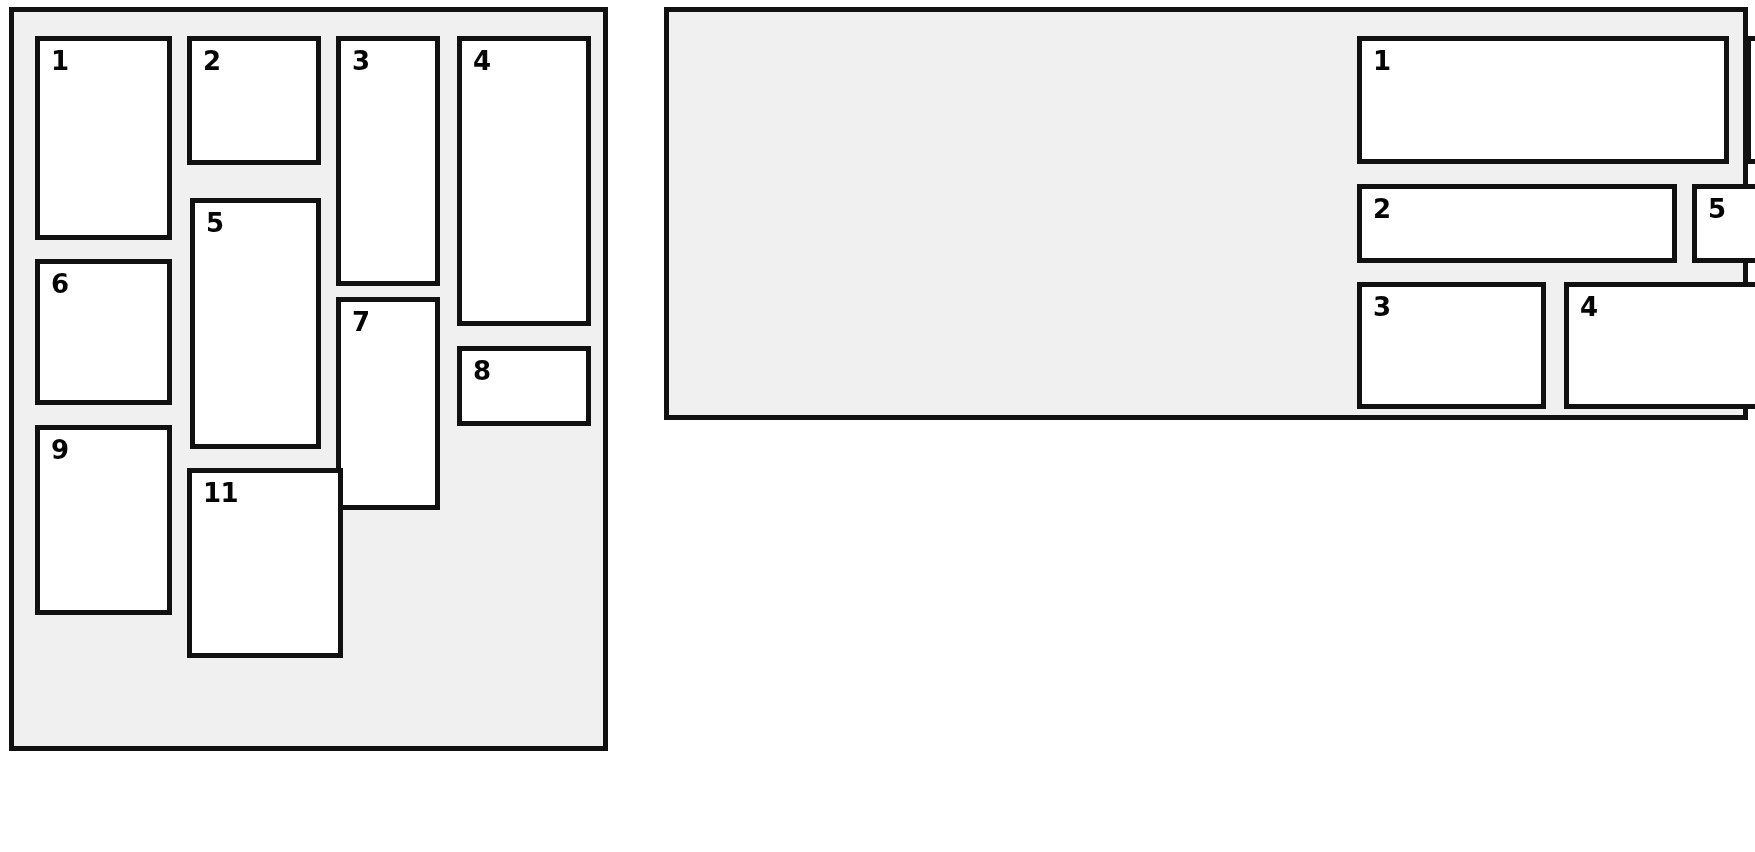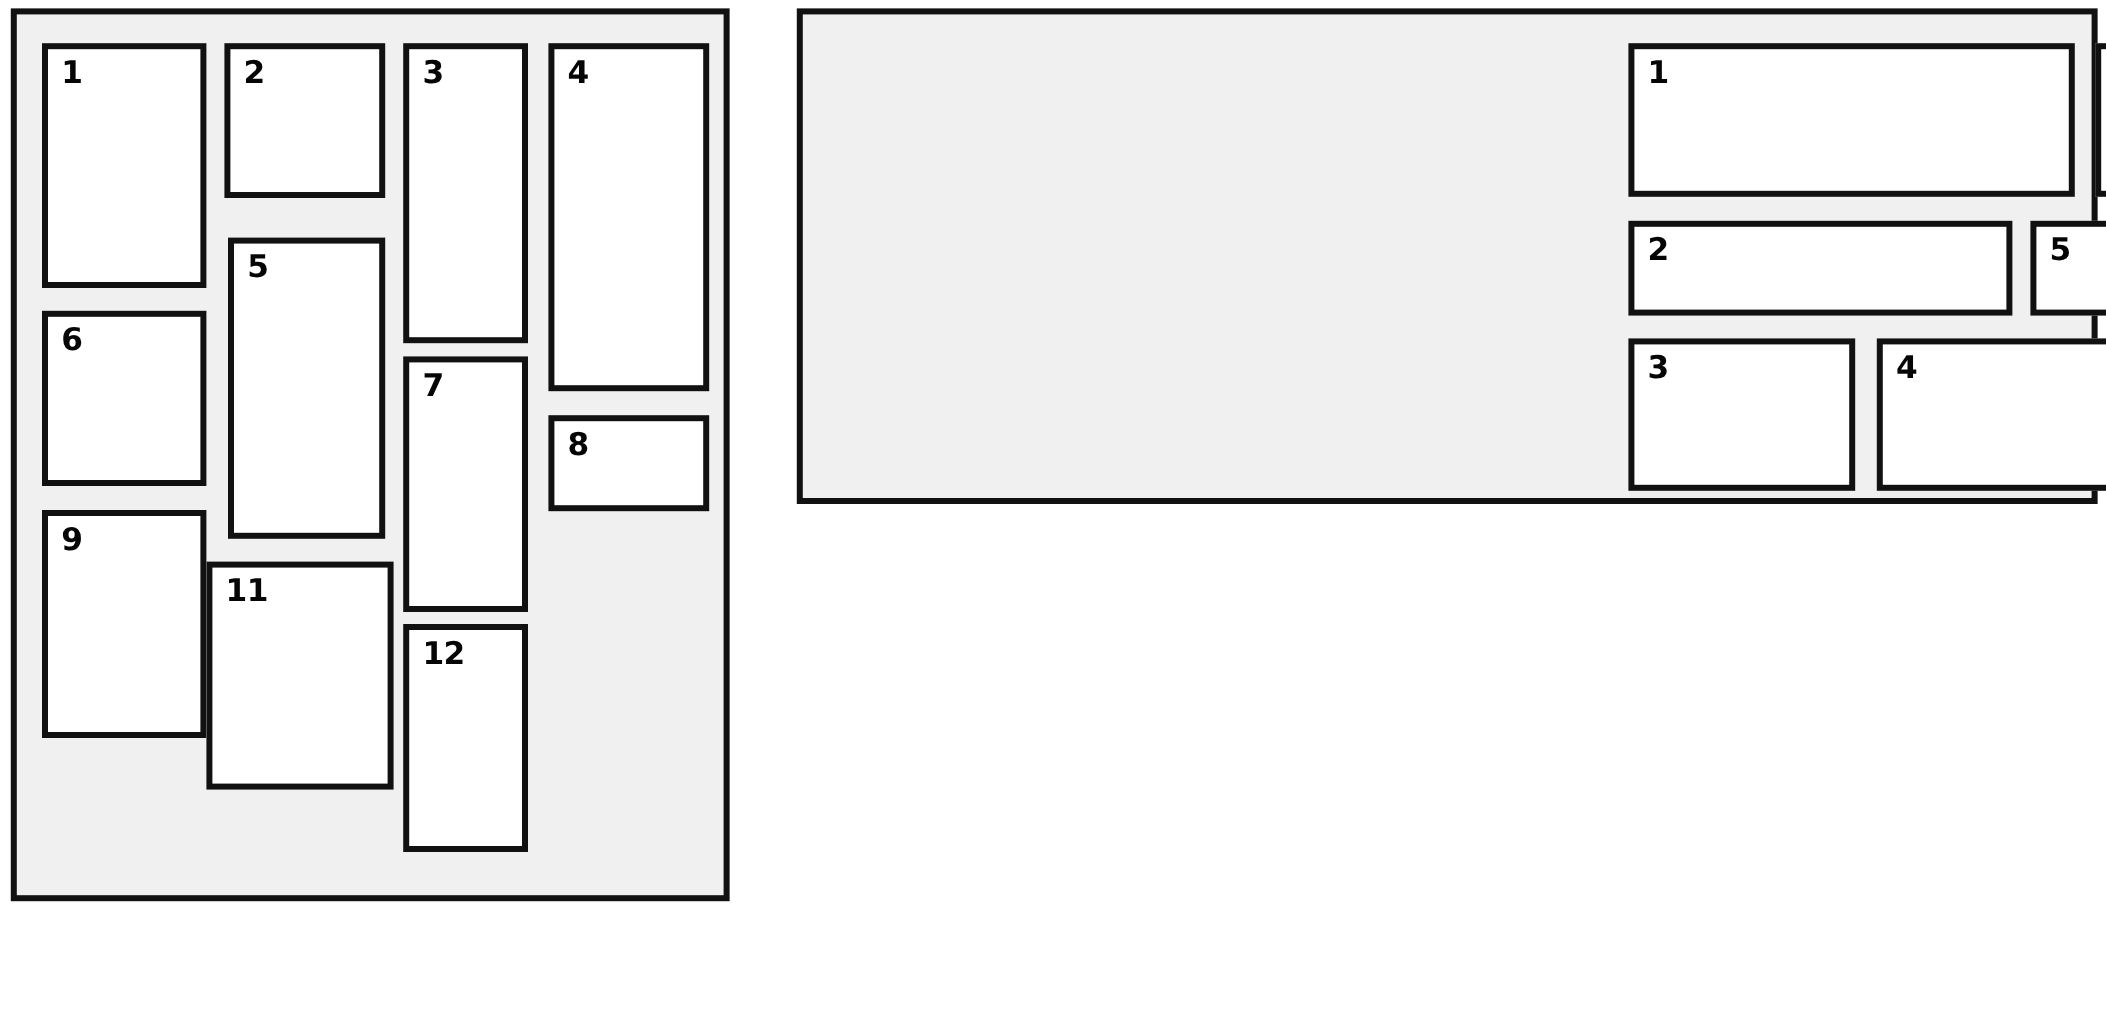--- a/index.html
+++ b/index.html
@@ -71,25 +71,22 @@
       </div>
       <div class="cell" style="left: 322px; top: 285px; width: 104px; height: 213px; background: rgb(255, 255, 255); border-color: rgb(17, 17, 17);">
         <span class="cell-label">7</span>
       </div>
       <div class="cell" style="left: 443px; top: 334px; width: 134px; height: 80px; background: rgb(255, 255, 255); border-color: rgb(17, 17, 17);">
         <span class="cell-label">8</span>
       </div>
       <div class="cell" style="left: 21px; top: 413px; width: 137px; height: 190px; background: rgb(255, 255, 255); border-color: rgb(17, 17, 17);">
         <span class="cell-label">9</span>
       </div>
-      <div class="cell" style="left: 158px; top: 456px; width: 156px; height: 190px; background: rgb(255, 255, 255); border-color: rgb(17, 17, 17);">
+      <div class="cell" style="left: 173px; top: 456px; width: 156px; height: 190px; background: rgb(255, 255, 255); border-color: rgb(17, 17, 17);">
         <span class="cell-label">11</span>
-      </div>
-      <div class="cell" style="left: 322px; top: 508px; width: 104px; height: 190px; background: rgb(255, 255, 255); border-color: rgb(17, 17, 17);">
-        <span class="cell-label">12</span>
       </div>
     </div>
     <div class="panel" style="left: 664px; top: 7px; width: 1084px; height: 413px; background: rgb(240, 240, 240); border-color: rgb(17, 17, 17);">
       <div class="cell" style="left: 688px; top: 24px; width: 372px; height: 128px; background: rgb(255, 255, 255); border-color: rgb(17, 17, 17);">
         <span class="cell-label">1</span>
       </div>
       <div class="cell" style="left: 1077px; top: 24px; width: 105px; height: 128px; background: rgb(255, 255, 255); border-color: rgb(17, 17, 17);"></div>
       <div class="cell" style="left: 688px; top: 172px; width: 320px; height: 79px; background: rgb(255, 255, 255); border-color: rgb(17, 17, 17);">
         <span class="cell-label">2</span>
       </div>

